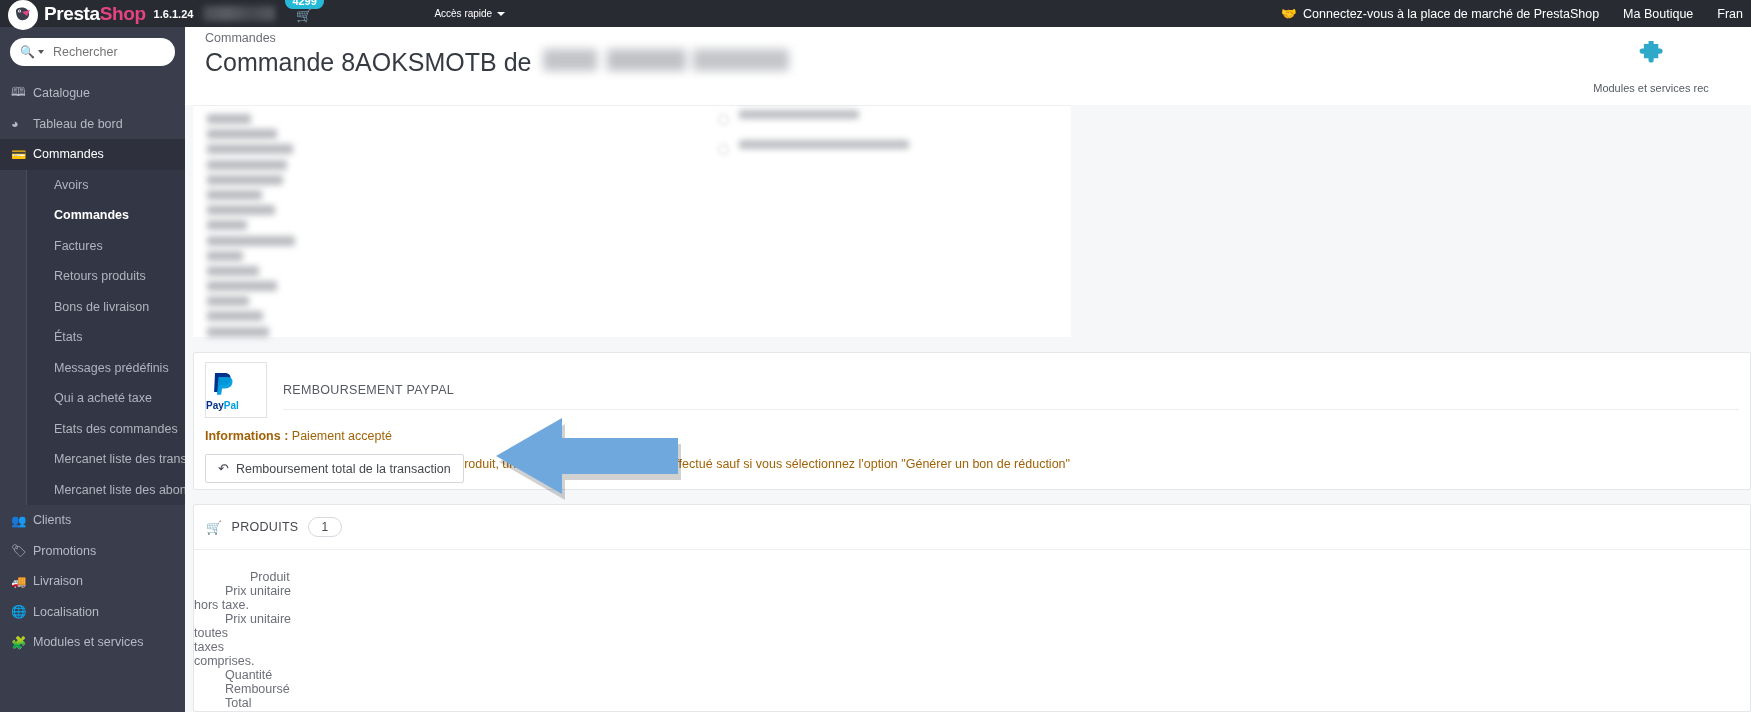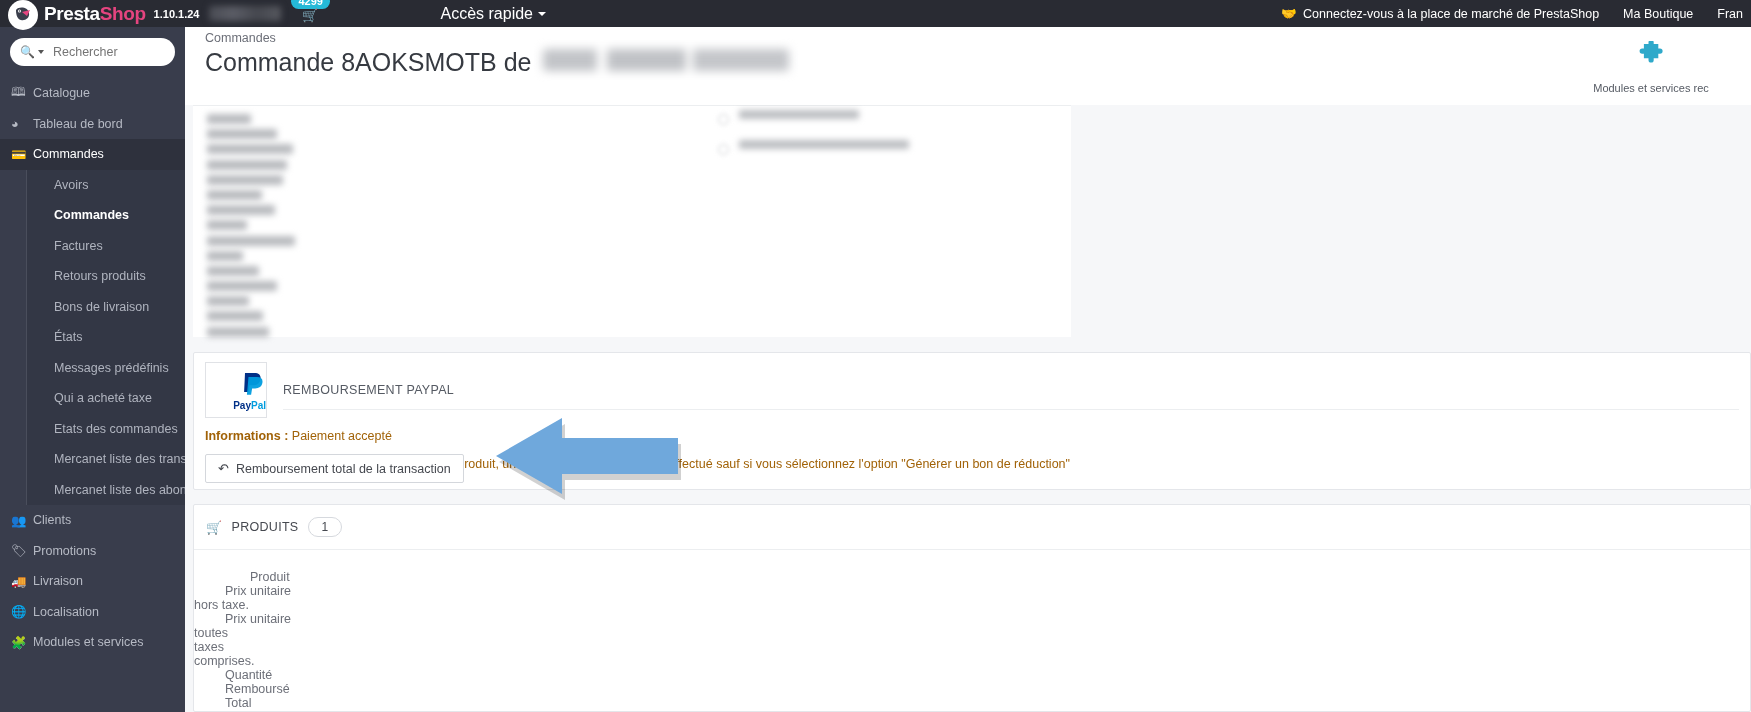--- a/index.html
+++ b/index.html
@@ -38,21 +38,21 @@
   .cart-badge-wrap { position: relative; margin-left: 10px; width: 34px; height: 27px; }
   .cart-badge {
     position: absolute; top: -6px; left: 0;
     background: #25b9d7; color: #ffffff; font-size: 11px; font-weight: bold;
     border-radius: 9px; padding: 1px 7px 2px; line-height: 1.1;
   }
   .cart-icon {
     position: absolute; top: 8px; left: 11px; color: #ffffff; font-size: 13px;
   }
   .quick-access {
-    color: #ffffff; font-size: 16px; margin-left: 115px;
+    color: #ffffff; font-size: 10px; margin-left: 115px;
     display: flex; align-items: center; gap: 5px; cursor: pointer;
   }
   .caret-down {
     width: 0; height: 0; border-left: 4px solid transparent;
     border-right: 4px solid transparent; border-top: 4px solid #ffffff;
   }
   .topbar-right {
     margin-left: auto; display: flex; align-items: center;
     gap: 24px; padding-right: 8px; color: #ffffff; font-size: 12.5px;
   }
@@ -143,21 +143,21 @@
   }
 
   
   .paypal-card {
     position: absolute; top: 247px; left: 8px; width: 1558px; height: 138px;
     background: #ffffff; border: 1px solid #e4e6ea; border-radius: 2px;
   }
   .pp-head { display: flex; align-items: flex-start; padding: 9px 11px 0; }
   .pp-logo-box {
     width: 62px; height: 56px; border: 1px solid #e0e2e6; background: #ffffff;
-    display: flex; flex-direction: column; align-items: flex-end; justify-content: center;
+    display: flex; flex-direction: column; align-items: flex-start; justify-content: center;
     flex: none;
   }
   .pp-title {
     font-size: 12.5px; color: #555a63; letter-spacing: 0.3px;
     margin-left: 16px; padding-top: 21px; flex: 1;
     border-bottom: 1px solid #eceef0; padding-bottom: 12px;
   }
   .pp-info { font-size: 12.5px; color: #a16207; padding: 11px 0 0 11px; }
   .pp-info b { font-weight: bold; }
   .pp-info.second { padding-top: 14px; }
@@ -207,21 +207,21 @@
         <path d="M7 9 C10 5, 19 6, 20 12 C21 17, 16 20, 12 19 C9 18.5, 7 15, 7 9 Z" fill="#3b3f4c"></path>
         <path d="M13 11 L21 9 L18 15 Z" fill="#e5447f"></path>
         <circle cx="10.5" cy="10" r="1.6" fill="#ffffff"></circle>
         <circle cx="10.5" cy="10" r="0.8" fill="#3b3f4c"></circle>
       </svg>
     </div>
     <div class="ps-wordmark">
       <span class="w-presta">Presta</span><span class="w-shop">Shop</span>
     </div>
   </div>
-  <span class="ps-version">1.10.1.24</span>
+  <span class="ps-version">1.6.1.24</span>
   <div class="shop-name-blur"></div>
   <div class="cart-badge-wrap">
     <span class="cart-badge">4299</span>
     <span class="cart-icon">🛒</span>
   </div>
   <div class="quick-access">
     <span>Accès rapide</span>
     <span class="caret-down"></span>
   </div>
   <div class="topbar-right">

